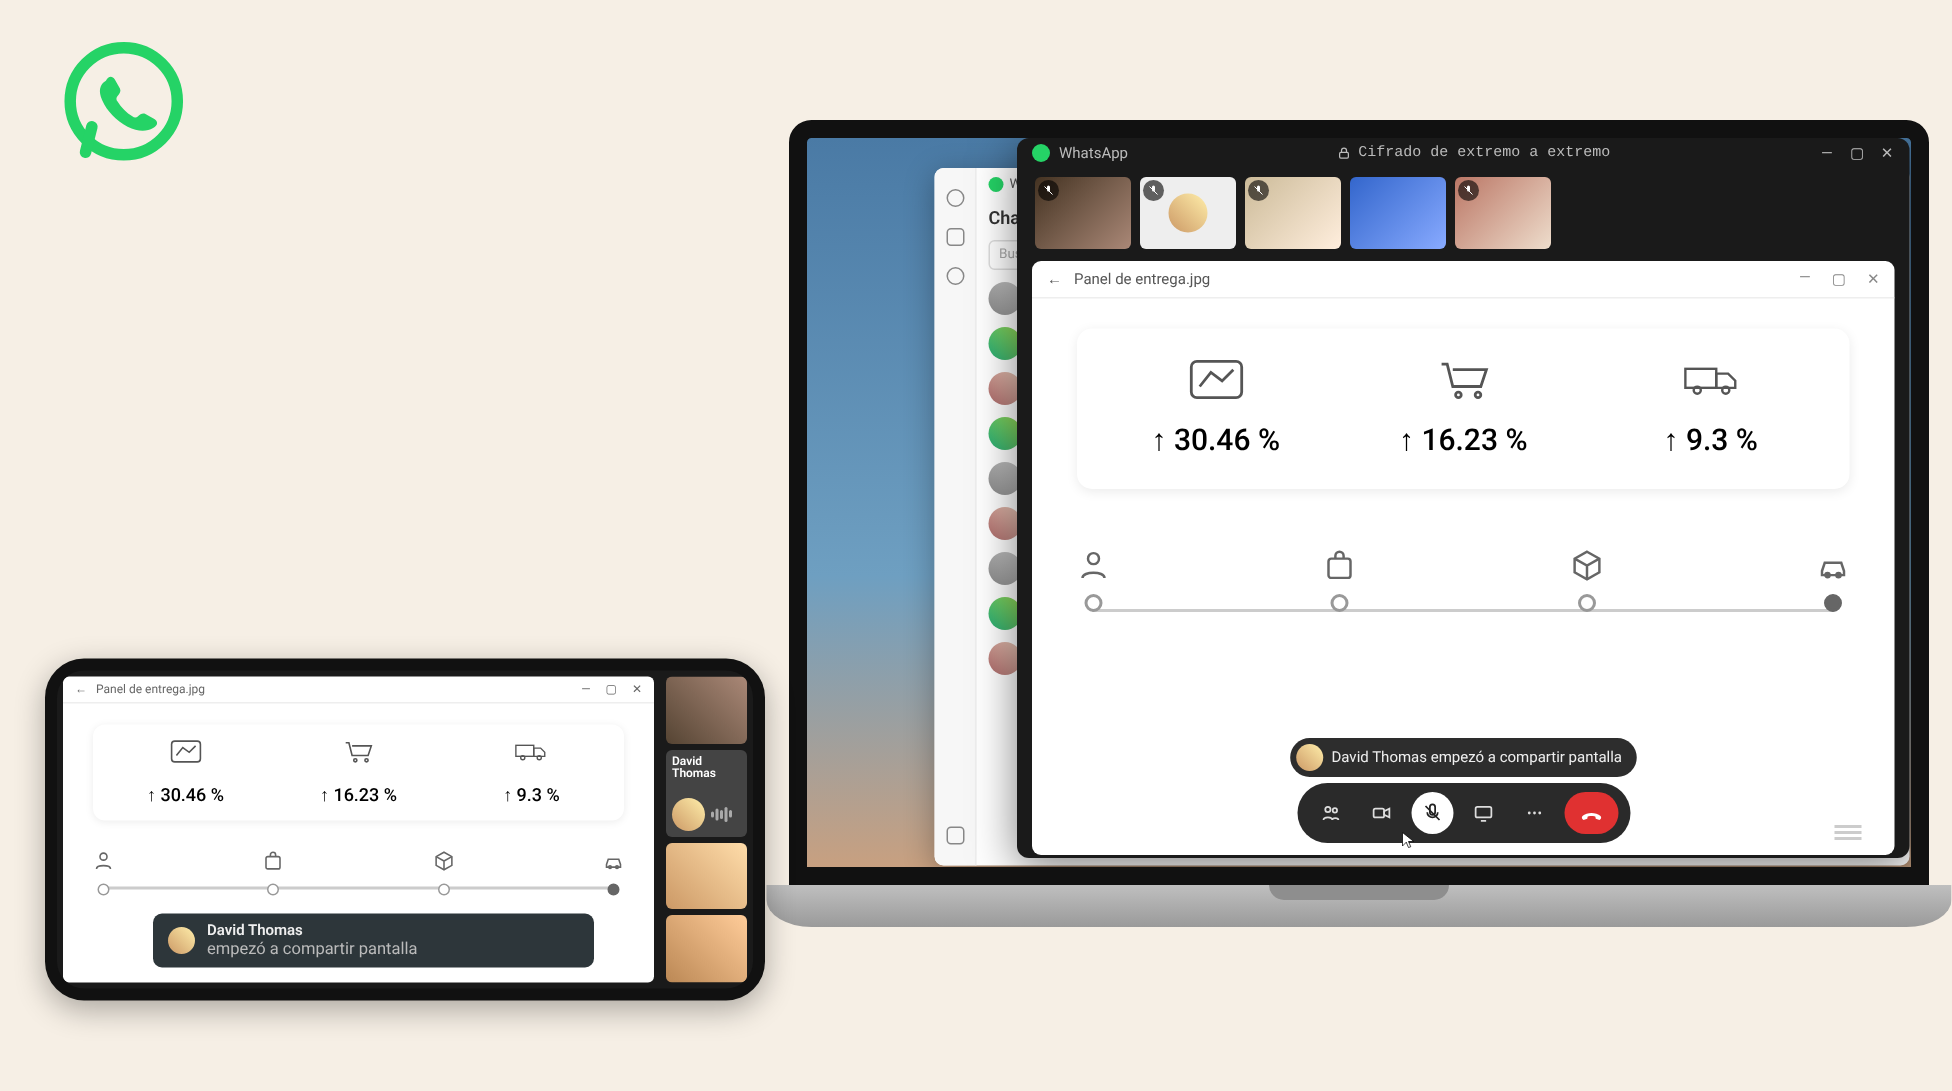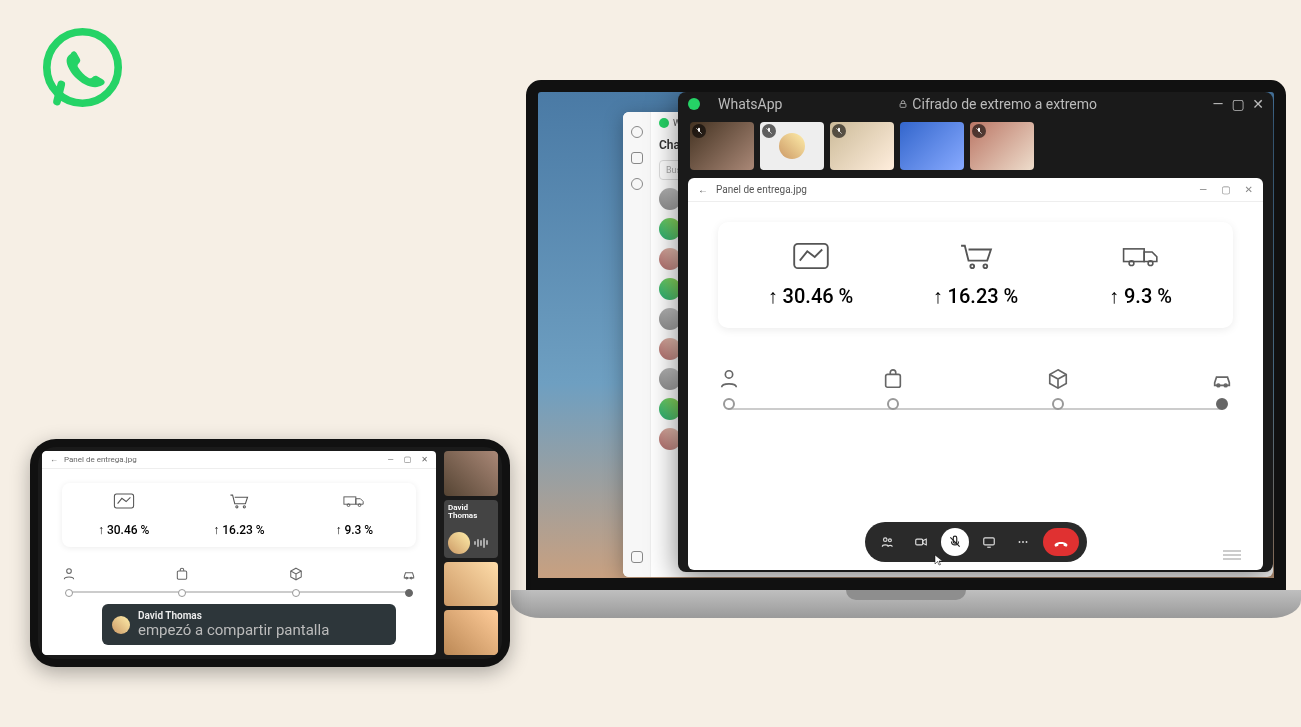--- a/index.html
+++ b/index.html
@@ -105,25 +105,25 @@
     border-radius: 8px;
     box-shadow: 0 6px 30px rgba(0,0,0,.5);
     display:flex;
     flex-direction:column;
   }
   .cw-titlebar {
     display:flex;
     align-items:center;
     padding:4px 10px;
     color:#bbb;
-    font-size:14px;
-    gap:18px;
+    font-size:10px;
+    gap:6px;
   }
   .cw-titlebar .wa-mini { width:12px;height:12px;background:#25d366;border-radius:50%; }
-  .cw-e2e { margin:0 auto;display:flex;align-items:center;gap:4px; }
+  .cw-e2e { margin:0 auto;display:flex;align-items:center;gap:4px;font-family:Liberation Mono, monospace; }
   .cw-controls { display:flex;gap:10px; }
   .cw-ctl { width:10px;height:10px;display:flex;align-items:center;justify-content:center; }
   .cw-participants {
     display:flex;
     gap:6px;
     padding:6px 12px;
   }
   .cw-part {
     width:64px;height:48px;
     background:#333;
@@ -268,21 +268,21 @@
     background:#2d363a;
     border-radius:6px;
     display:flex;
     align-items:center;
     gap:8px;
     padding:6px 10px;
     color:#eee;
     font-size:10px;
   }
   .ph-toast-name { font-weight:600;display:block; }
-  .ph-toast-sub { color:#bbb;font-size:15px; }
+  .ph-toast-sub { color:#bbb;font-size:11px; }
   .ph-participants {
     width:62px;
     display:flex;
     flex-direction:column;
     gap:4px;
     padding:4px;
   }
   .ph-part { width:100%;height:46px;background:#333;border-radius:4px;position:relative;overflow:hidden; }
   .ph-part.named { height:60px;background:#444;display:flex;flex-direction:column;justify-content:space-between;padding:4px; }
   .ph-part-name { font-size:8px;color:#fff;font-weight:600;line-height:1.1; }
@@ -496,20 +496,24 @@
             </div>
           </div>
           <div class="sp-drag">
               <span></span>
               <span></span>
               <span></span>
             </div>
         </div>
       </div>
 
+      <div class="cw-toast">
+        <div class="cw-toast-av"></div>
+        <span>David Thomas empezó a compartir pantalla</span>
+      </div>
 
       <div class="cw-toolbar">
         <div class="cw-btn">
           <svg width="14" height="14" viewBox="0 0 24 24" fill="none" stroke="currentColor" stroke-width="2">
               <circle cx="9" cy="8" r="3"></circle>
               <circle cx="17" cy="9" r="2.5"></circle>
               <path d="M4 20c0-4 10-4 10 0M14 20c0-3 7-3 7 0"></path>
             </svg>
         </div>
         <div class="cw-btn">

